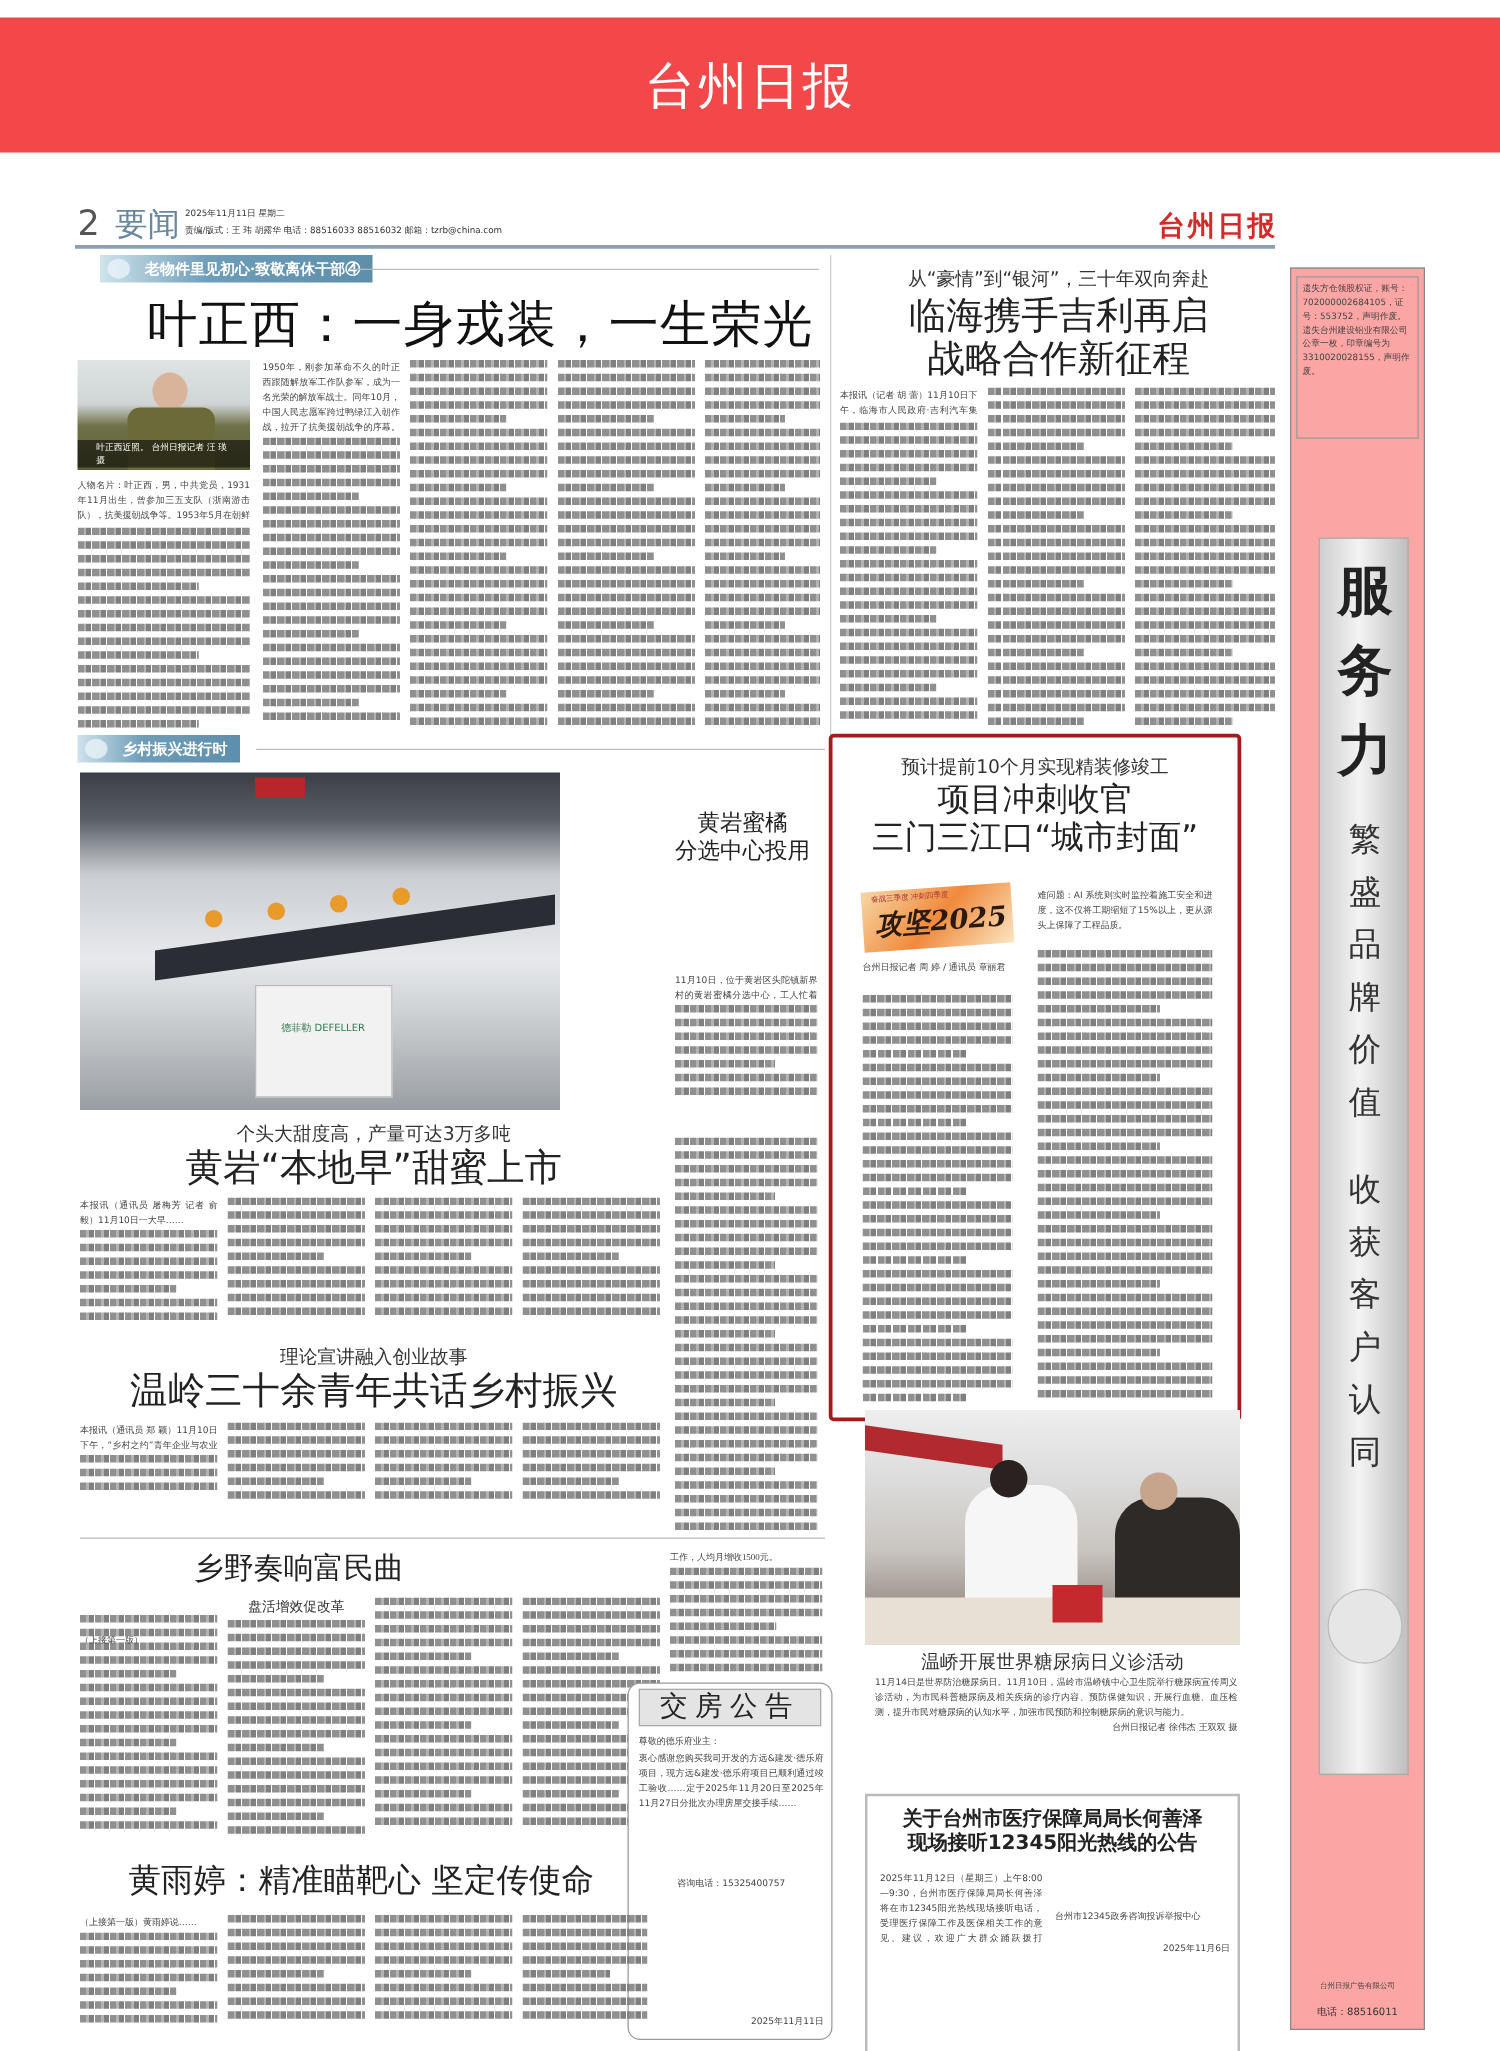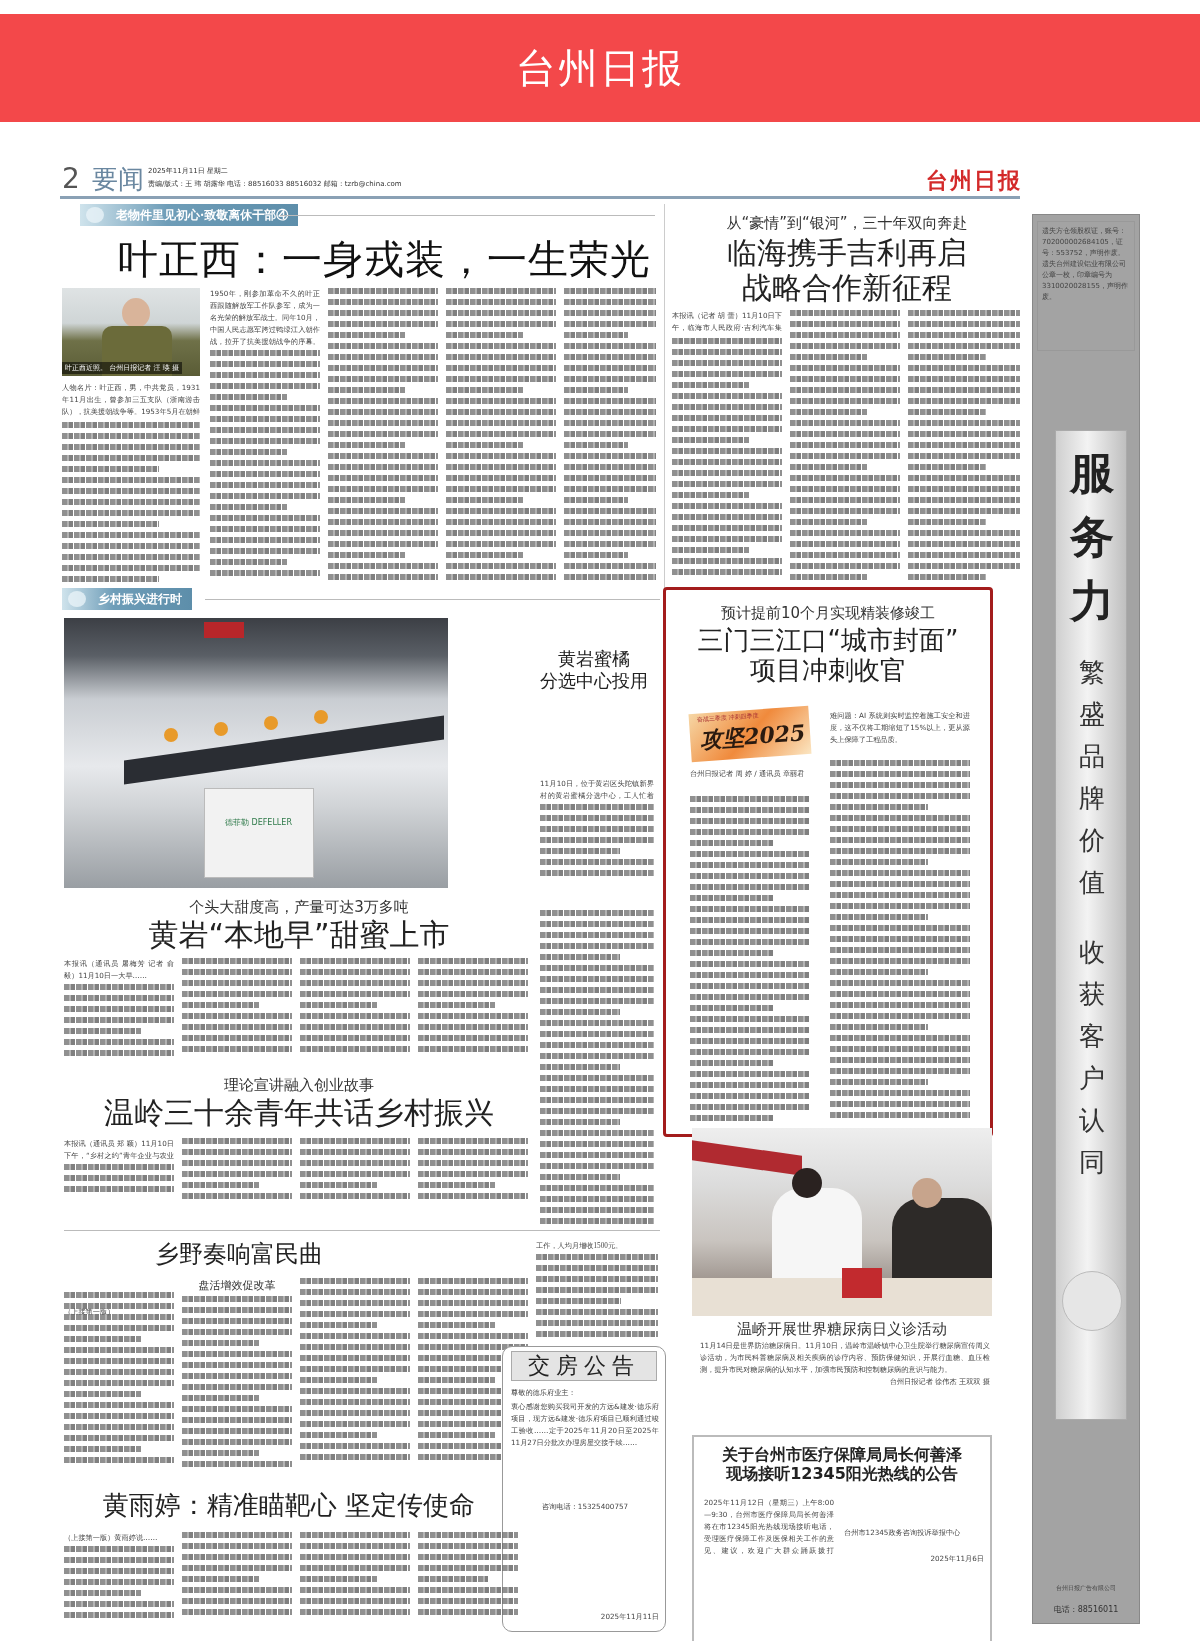--- a/index.html
+++ b/index.html
@@ -29,25 +29,25 @@
   .head-m { position: absolute; font-size: 24px; color: #222; white-space: nowrap; text-align: center; line-height: 1.2; }
   .kicker { position: absolute; font-size: 15px; color: #333; white-space: nowrap; text-align: center; }
 
   .txt { position: absolute; font-size: 7.2px; line-height: 12px; color: #444; overflow: hidden; text-align: justify; }
   .txt::before { content: ""; }
   .lines { position: absolute; overflow: hidden; }
   .lines i { display: block; height: 6px; margin-bottom: 5px; background: repeating-linear-gradient(90deg,#6b6b6b 0 5px,#9a9a9a 5px 7px,#555 7px 11px,#fff 11px 12px); opacity: .75; }
   .lines i:nth-child(5n) { width: 70%; }
 
   .photo { position: absolute; overflow: hidden; }
-  .caption { position: absolute; font-size: 7px; color: #fff; background: rgba(0,0,0,.55); padding: 1px 3px; }
+  .caption { position: absolute; font-size: 7px; color: #fff; background: rgba(0,0,0,.55); padding: 1px 15px; }
 
   .highlight { position: absolute; left: 603px; top: 437px; width: 330px; height: 550px; border: 3px solid #a31c1c; border-radius: 4px; }
 
-  .sidebar-ad { position: absolute; left: 972px; top: 64px; width: 108px; height: 1410px; border: 1px solid #888; background: #a3a3a3; }
+  .sidebar-ad { position: absolute; left: 972px; top: 64px; width: 108px; height: 1410px; border: 1px solid #888; background: #fca5a5; }
   .notice-box { position: absolute; left: 4px; top: 6px; width: 98px; height: 130px; border: 1px solid #999; padding: 4px; font-size: 7px; line-height: 11px; color: #444; }
   .banner { position: absolute; left: 22px; top: 215px; width: 72px; height: 990px; background: linear-gradient(90deg,#cfcfcf,#f3f3f3 45%,#bfbfbf); border: 1px solid #aaa; }
   .banner .big { position: absolute; left: 4px; top: 10px; width: 64px; font-size: 44px; line-height: 64px; text-align: center; color: #222; font-family: "DejaVu Serif", serif; font-weight: bold; }
   .banner .small { position: absolute; left: 8px; width: 56px; font-size: 26px; line-height: 42px; text-align: center; color: #333; font-family: "DejaVu Serif", serif; }
   .ad-footer { position: absolute; left: 4px; bottom: 30px; width: 98px; text-align: center; font-size: 6px; color: #444; }
   .ad-phone { position: absolute; left: 4px; bottom: 8px; width: 98px; text-align: center; font-size: 8px; color: #333; }
 
   .gov-box { position: absolute; border: 2px solid #bbb; background: #fff; margin-top: 37px; }
   .ann-box { position: absolute; border: 1px solid #999; background: #fff; }
   .ann-title { position: absolute; left: 8px; top: 4px; width: 146px; height: 30px; background: #e4e4e4; border: 1px solid #aaa; font-size: 22px; text-align: center; line-height: 28px; letter-spacing: 6px; font-family: "DejaVu Serif", serif; color: #222; }
@@ -439,22 +439,22 @@
       <i></i>
       <i></i>
       <i></i>
       <i></i>
       <i></i>
     </div>
 
   <div class="highlight"></div>
   <div class="kicker" style="left:606px;top:454px;width:324px;">预计提前10个月实现精装修竣工</div>
   <div class="head-l" style="left:606px;top:476px;width:324px;font-size:26px;">
+    <div>项目冲刺收官</div>
     <div>三门三江口“城市封面”</div>
-    <div>项目冲刺收官</div>
   </div>
   <div style="position:absolute;left:630px;top:560px;width:120px;height:48px;background:linear-gradient(135deg,#f6d7a6,#f08a3c 50%,#fbe6c2);transform:rotate(-4deg);">
     <span style="position:absolute;left:8px;top:2px;font-size:6px;color:#a33;">奋战三季度 冲刺四季度</span>
     <span style="position:absolute;left:10px;top:12px;font-size:22px;font-weight:bold;color:#2a1a10;font-family:'DejaVu Serif',serif;font-style:italic;">攻坚2025</span>
   </div>
   <div class="txt" style="left:630px;top:618px;width:120px;height:24px;">台州日报记者 周 婷 / 通讯员 章丽君</div>
   <div class="lines" style="left:630px;top:646px;width:120px;height:330px;">
       <i></i>
       <i></i>
       <i></i>

